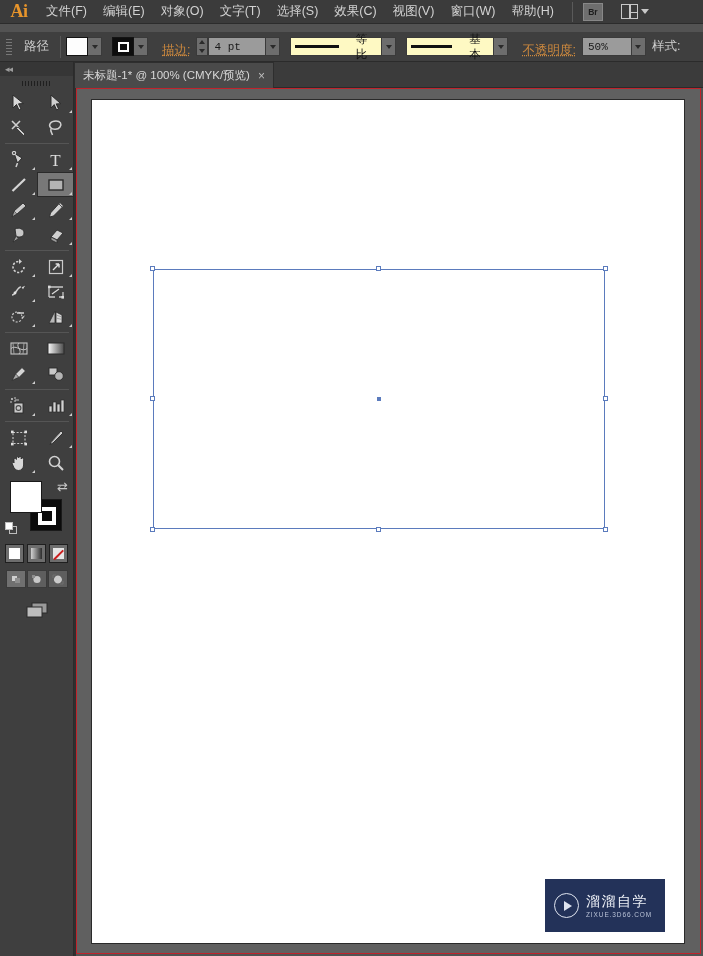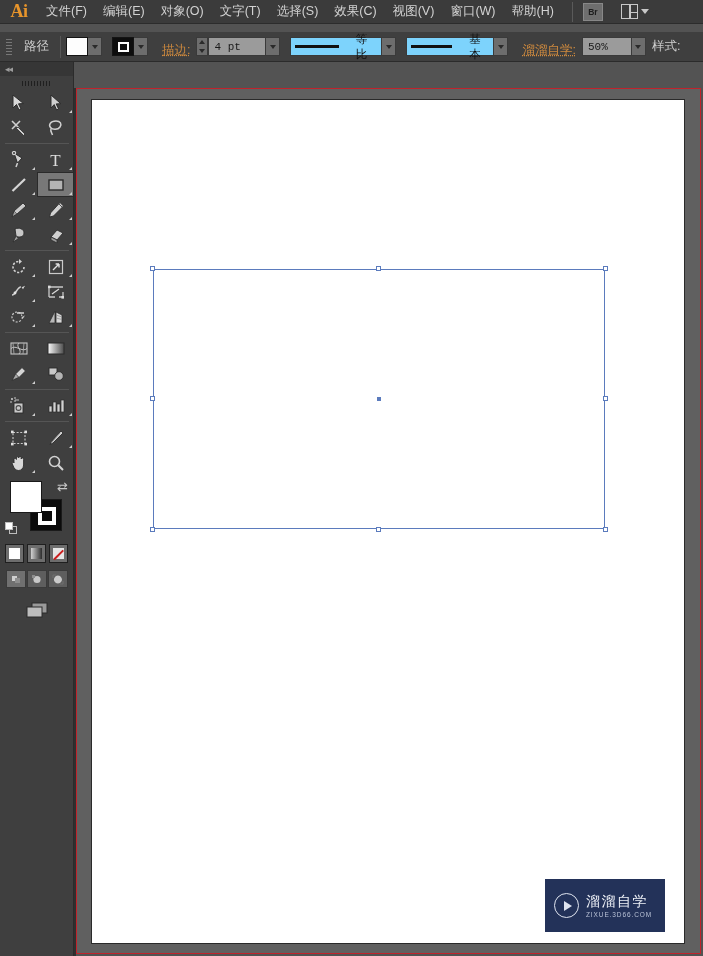--- a/index.html
+++ b/index.html
@@ -99,21 +99,21 @@
   }
   .caret-u-s { width:0;height:0;border-left:3.5px solid transparent;border-right:3.5px solid transparent;border-bottom:4px solid #2a2a2a; }
   .caret-d-s { width:0;height:0;border-left:3.5px solid transparent;border-right:3.5px solid transparent;border-top:4px solid #2a2a2a; }
 
   .field {
     height: 19px; background: #9b9b9b; border: 1px solid #3a3a3a;
     color: #1a1a1a; font-size: 11px; font-family: "Liberation Mono", monospace;
     display: flex; align-items: center; padding: 0 5px;
   }
   .combo {
-    height: 19px; background: #7dd3fc; border: 1px solid #3a3a3a;
+    height: 19px; background: #fef9c3; border: 1px solid #3a3a3a;
     display: flex; align-items: center; justify-content: center;
     color: #111; font-size: 11.5px; gap: 17px; padding: 0 4px;
   }
   .combo .rule { width: 46px; height: 2.5px; background: #111; }
 
   
   .tabbar {
     position: absolute; left: 0; top: 62px; width: 703px; height: 26px;
     background: #3b3b3b; border-bottom: 1px solid #2b2b2b;
   }
@@ -328,28 +328,34 @@
     <div style="width:10px"></div>
     <div class="combo" style="width:88px">
       <span class="rule"></span>
       <span>基本</span>
     </div>
     <div class="dd-btn">
       <div class="caret-d"></div>
     </div>
 
     <div style="width:8px"></div>
-    <div class="cb-label orange">溜溜自学:</div>
+    <div class="cb-label orange">不透明度:</div>
     <div class="field" style="width:50px">50%</div>
     <div class="dd-btn">
       <div class="caret-d"></div>
     </div>
     <div class="cb-label" style="padding-left:6px">样式:</div>
   </div>
 
+  <div class="tabbar">
+    <div class="doc-tab">
+      <span class="doc-tab-title">未标题-1* @ 100% (CMYK/预览)</span>
+      <span class="doc-tab-close">×</span>
+    </div>
+  </div>
 
   <div class="toolbar">
     <div class="tb-collapse">
       <span>◂◂</span>
     </div>
     <div class="tb-grip">
         <i></i>
       </div>
 
     <div class="tool-grid">

